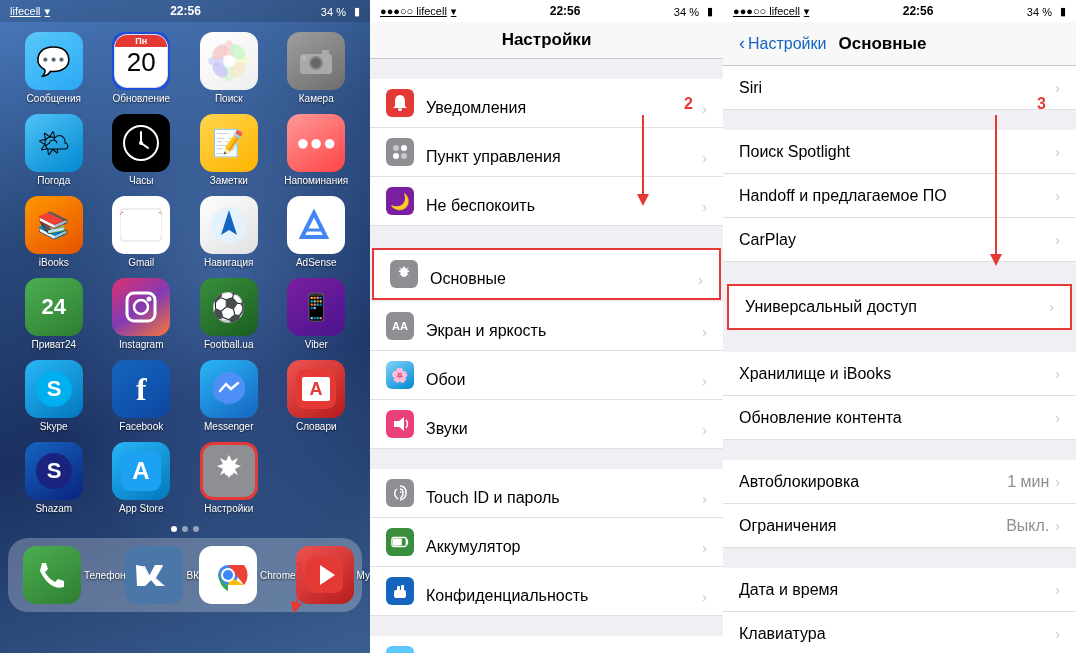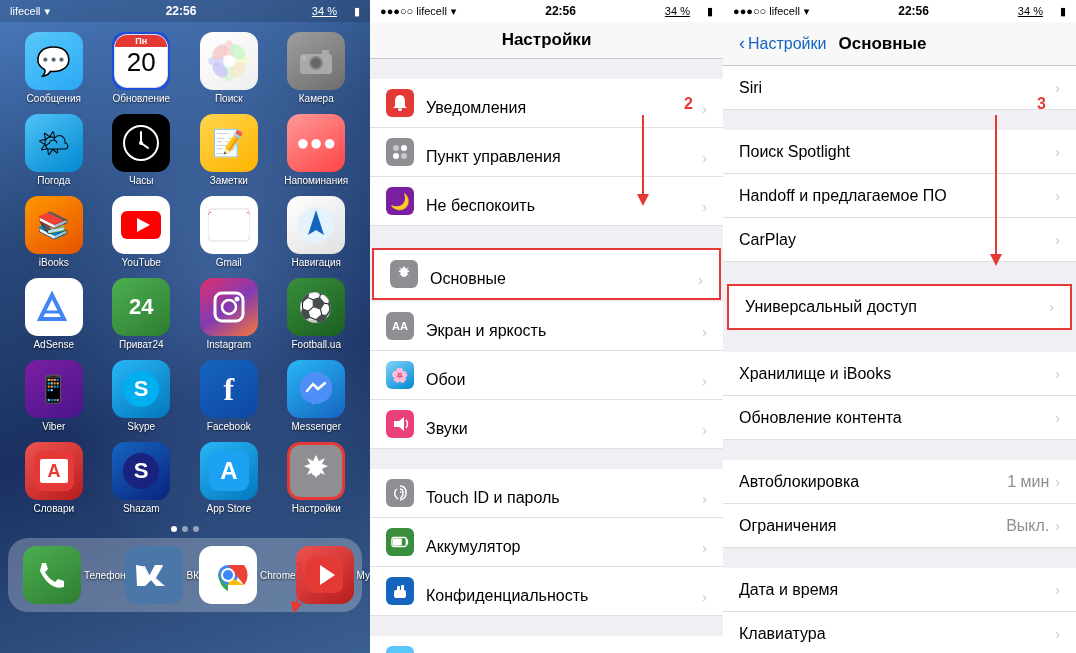--- a/index.html
+++ b/index.html
@@ -40,22 +40,22 @@
       display: flex;
       justify-content: space-between;
       align-items: center;
       padding: 4px 10px;
       font-size: 11px;
       color: #000;
       background: rgba(255,255,255,0.15);
       height: 22px;
     }
     .status-bar.dark { color: #000; background: rgba(255,255,255,0.95); }
-    .status-left { display: flex; align-items: flex-start; gap: 4px; }
-    .status-right { display: flex; align-items: flex-start; gap: 17px; text-decoration: underline; }
+    .status-left { display: flex; align-items: flex-start; gap: 4px; text-decoration: underline; }
+    .status-right { display: flex; align-items: flex-end; gap: 8px; }
     .status-time { font-weight: 600; font-size: 12px; }
 
     
     .app-grid {
       position: relative;
       z-index: 5;
       display: grid;
       grid-template-columns: repeat(4, 1fr);
       gap: 10px;
       padding: 10px 15px;
@@ -441,29 +441,20 @@
       <span class="app-label">Напоминания</span>
     </div>
 
     <div class="app-item">
       <div class="app-icon icon-ibooks">
         <span style="font-size:26px;">📚</span>
       </div>
       <span class="app-label">iBooks</span>
     </div>
 
-    <div class="app-item">
-      <div class="app-icon icon-youtube">
-        <svg width="42" height="30" viewBox="0 0 42 30">
-          <rect x="1" y="1" width="40" height="28" rx="6" fill="#ff0000"></rect>
-          <polygon points="17,8 30,15 17,22" fill="#fff"></polygon>
-        </svg>
-      </div>
-      <span class="app-label">YouTube</span>
-    </div>
 
     <div class="app-item">
       <div class="app-icon icon-gmail">
         <svg width="44" height="36" viewBox="0 0 44 36">
           <rect x="2" y="2" width="40" height="32" rx="2" fill="#fff" stroke="#ddd"></rect>
           <path d="M2 6 L22 22 L42 6" stroke="#e53935" stroke-width="3" fill="none"></path>
           <path d="M2 6 L2 30 L14 20 L22 26 L30 20 L42 30 L42 6" fill="#fff"></path>
         </svg>
       </div>
       <span class="app-label">Gmail</span>

